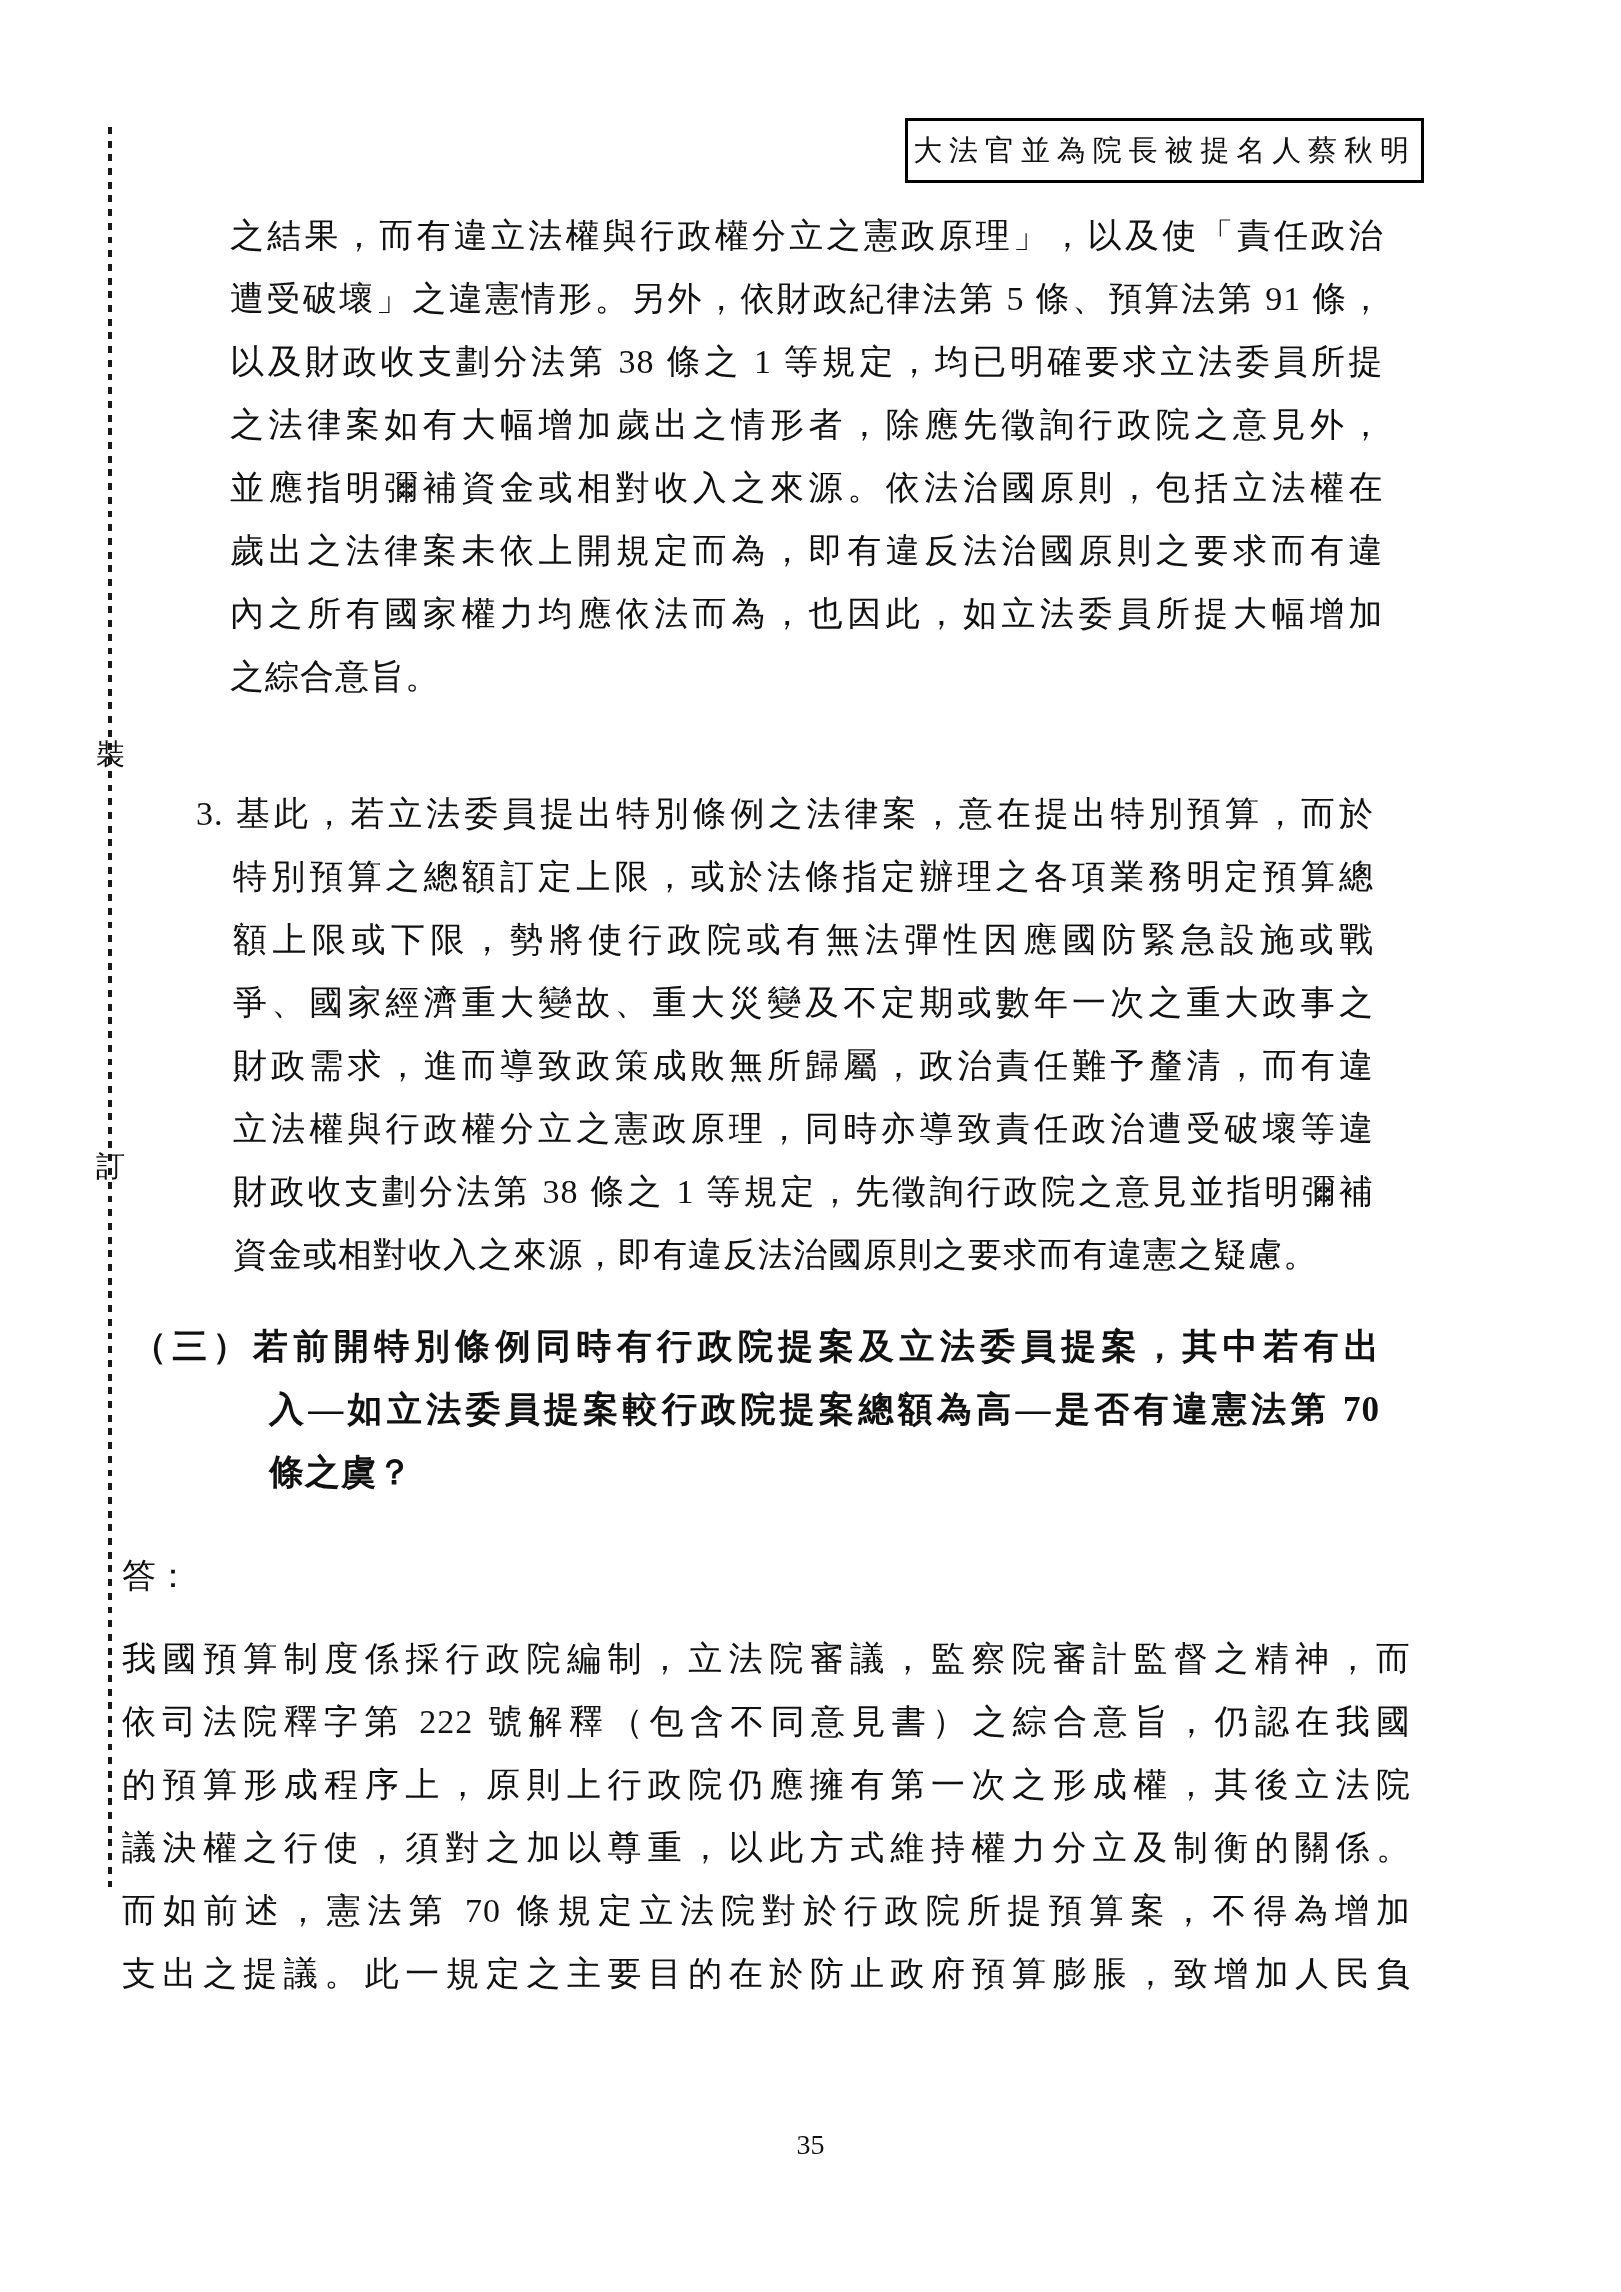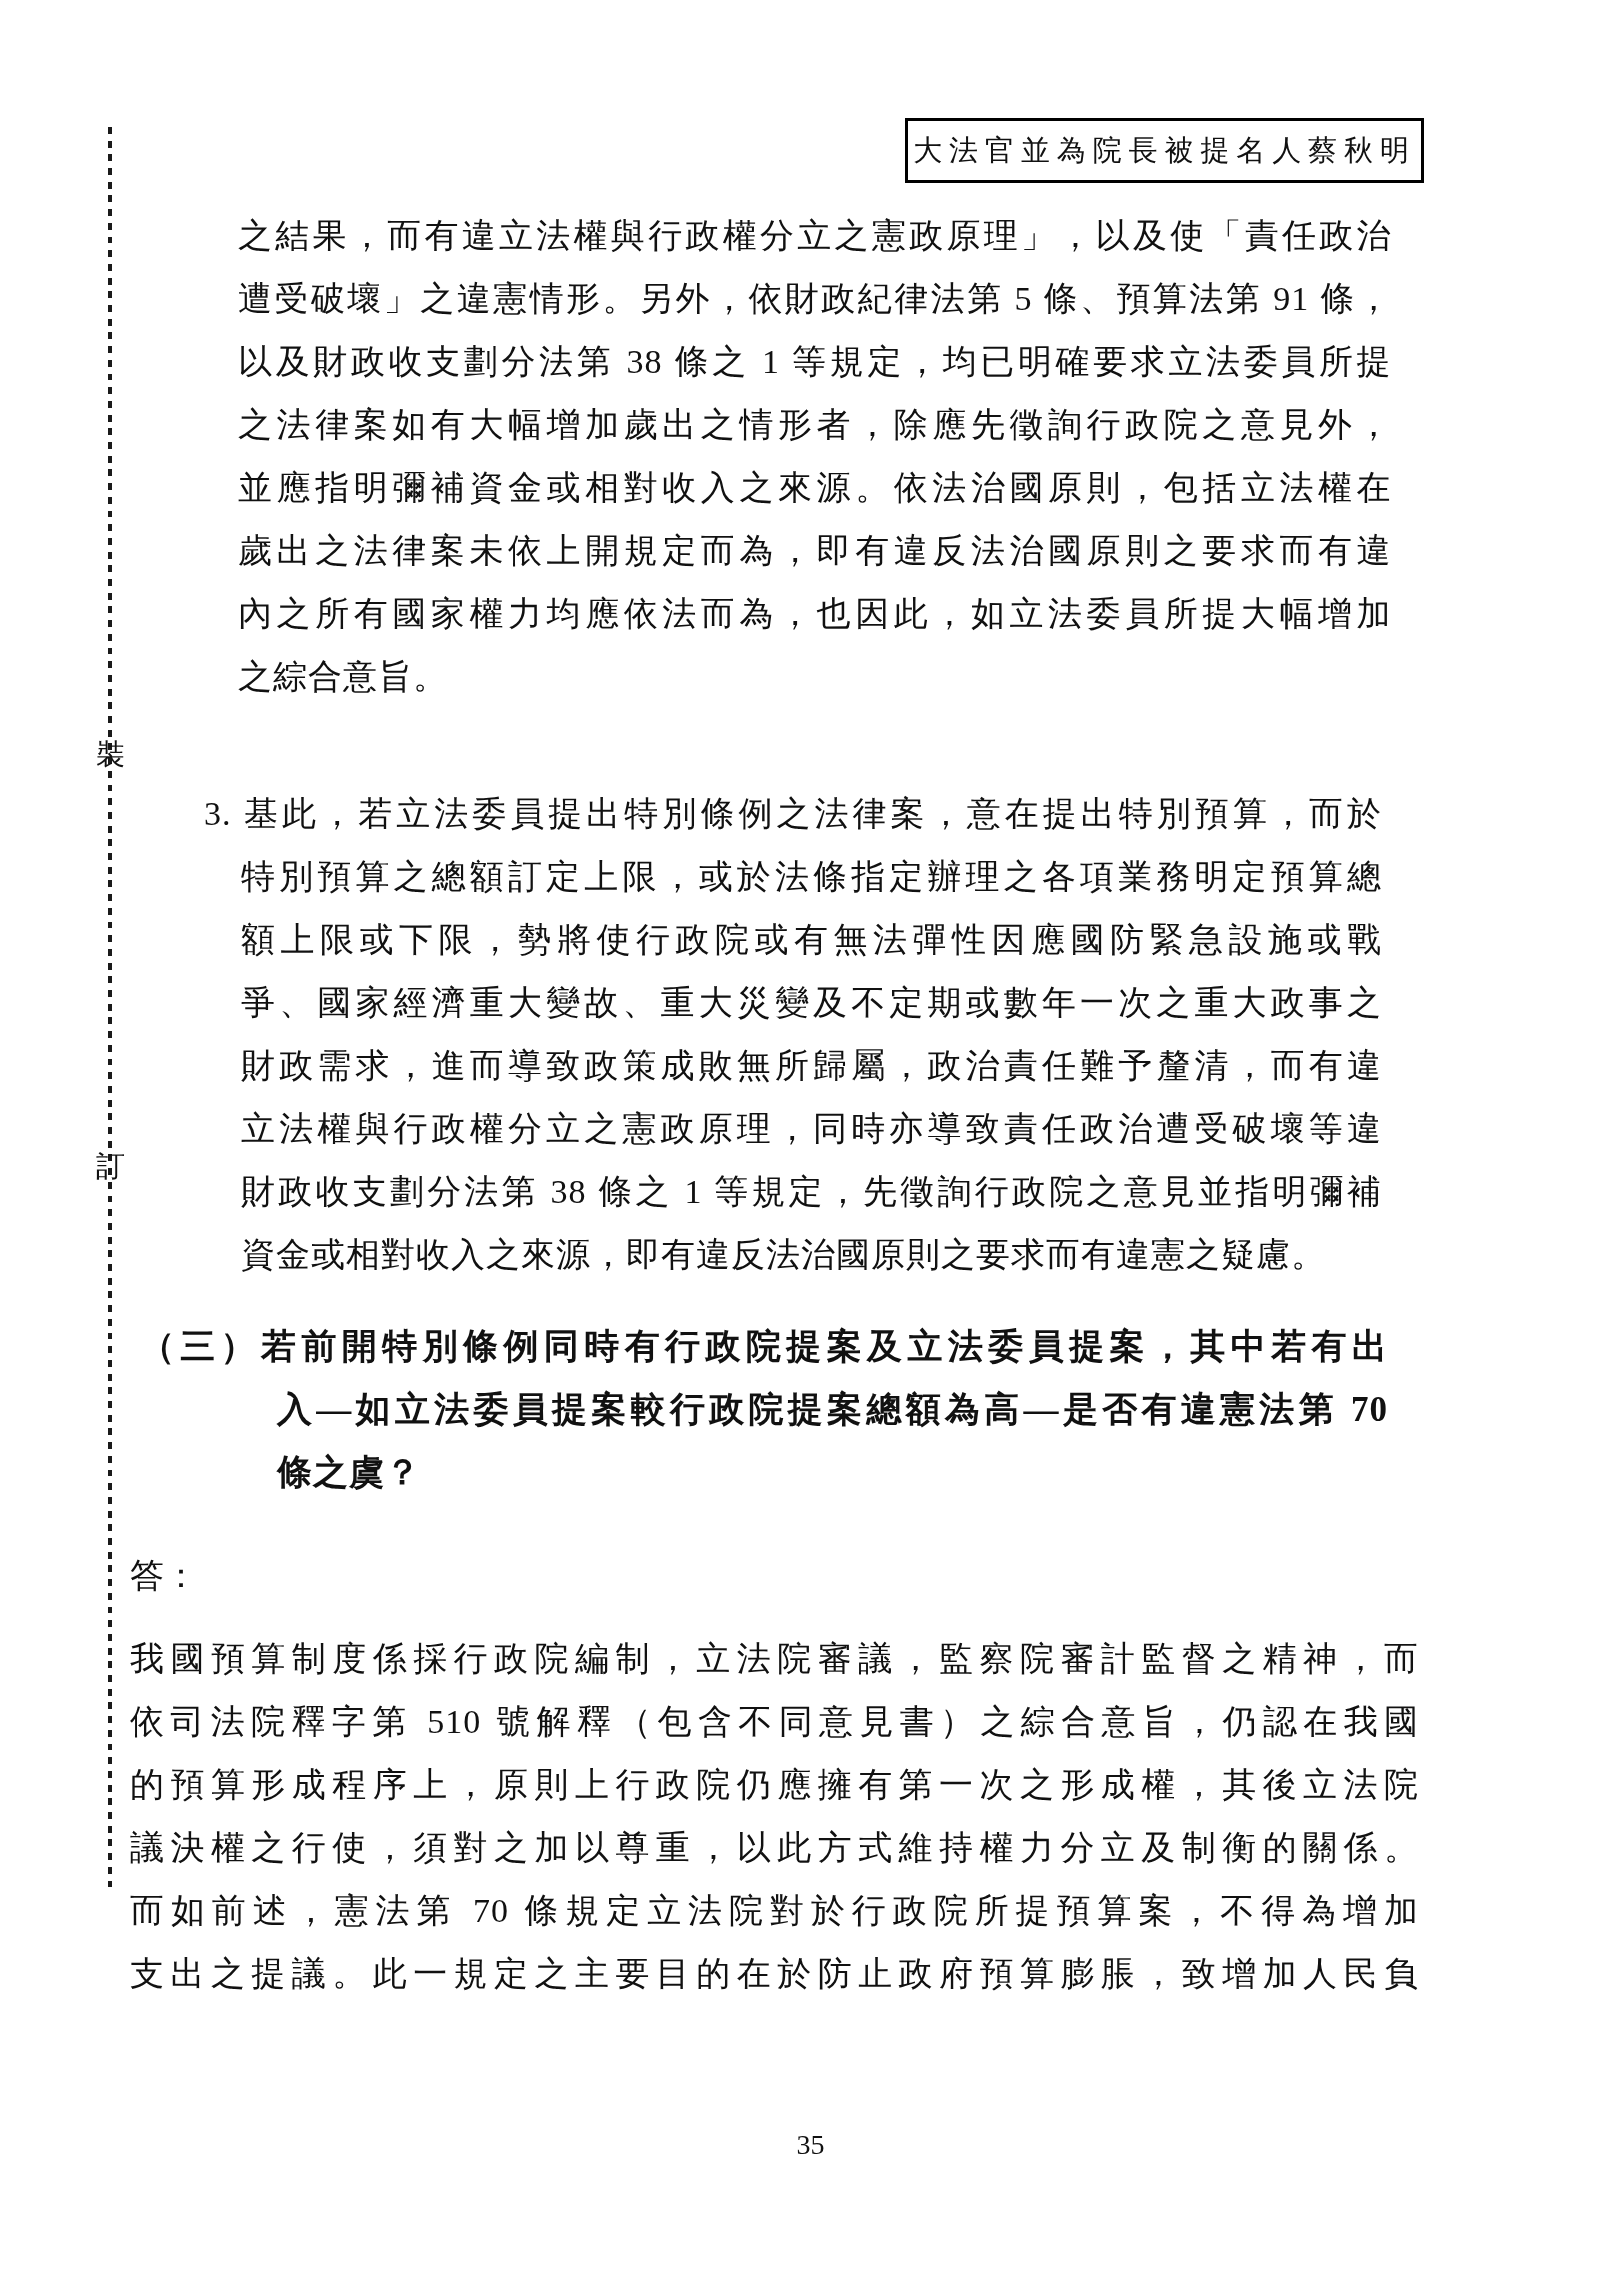--- a/index.html
+++ b/index.html
@@ -42,21 +42,21 @@
     text-align: center;
     font-size: 29px;
     background: transparent;
   }
   .binding-mark.top { top: 735px; }
   .binding-mark.bottom { top: 1147px; }
 
   
   .content {
     position: absolute;
-    left: 130px; top: 204px;
+    left: 122px; top: 204px;
     width: 1289px;
     font-size: 34px;
   }
   .line {
     line-height: 63px;
     text-align: justify;
     text-align-last: justify;
     text-justify: inter-character;
     letter-spacing: 1px;
     white-space: nowrap;
@@ -127,21 +127,21 @@
     <div class="block heading3">
         <div class="line">（三）若前開特別條例同時有行政院提案及立法委員提案，其中若有出</div>
         <div class="line">入—如立法委員提案較行政院提案總額為高—是否有違憲法第 70</div>
         <div class="line">條之虞？</div>
       </div>
 
     <div class="answer-label">答：</div>
 
     <div class="block answer justify-all">
         <div class="line">我國預算制度係採行政院編制，立法院審議，監察院審計監督之精神，而</div>
-        <div class="line">依司法院釋字第 510 號解釋（包含不同意見書）之綜合意旨，仍認在我國</div>
+        <div class="line">依司法院釋字第 222 號解釋（包含不同意見書）之綜合意旨，仍認在我國</div>
         <div class="line">的預算形成程序上，原則上行政院仍應擁有第一次之形成權，其後立法院</div>
         <div class="line">議決權之行使，須對之加以尊重，以此方式維持權力分立及制衡的關係。</div>
         <div class="line">而如前述，憲法第 70 條規定立法院對於行政院所提預算案，不得為增加</div>
         <div class="line">支出之提議。此一規定之主要目的在於防止政府預算膨脹，致增加人民負</div>
       </div>
 
   </div>
 
   <div class="page-number">35</div>
 

